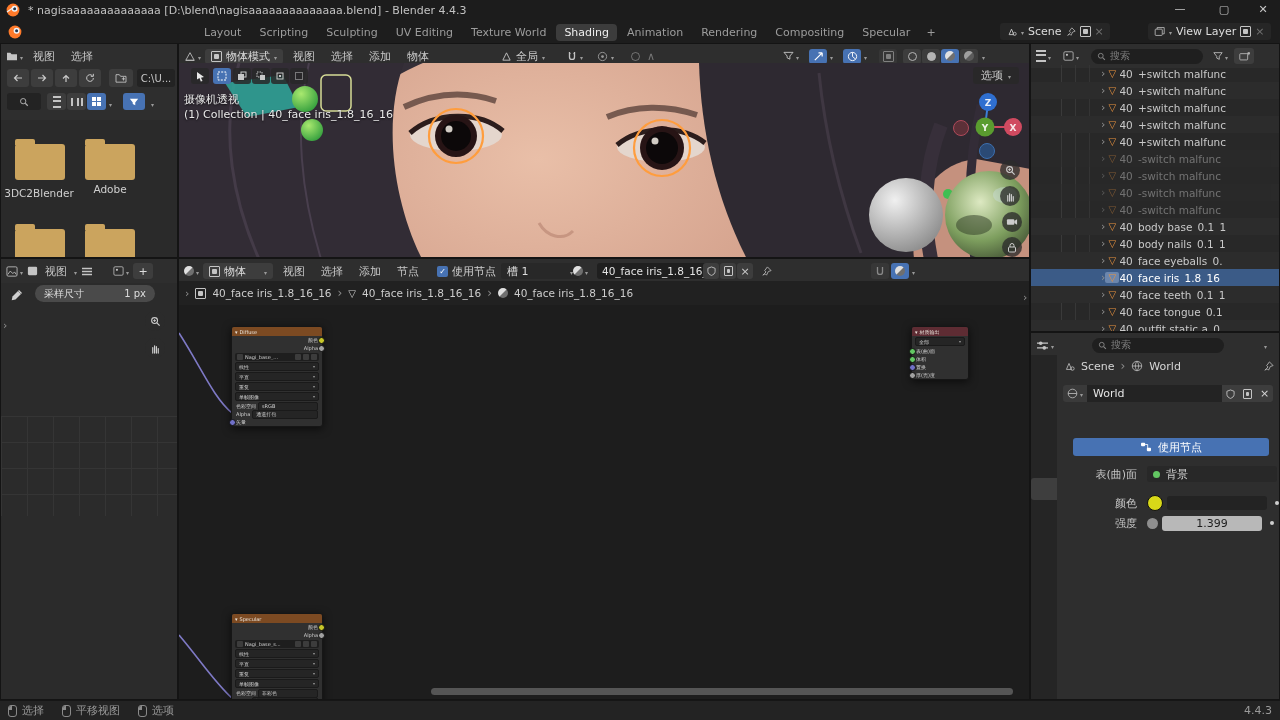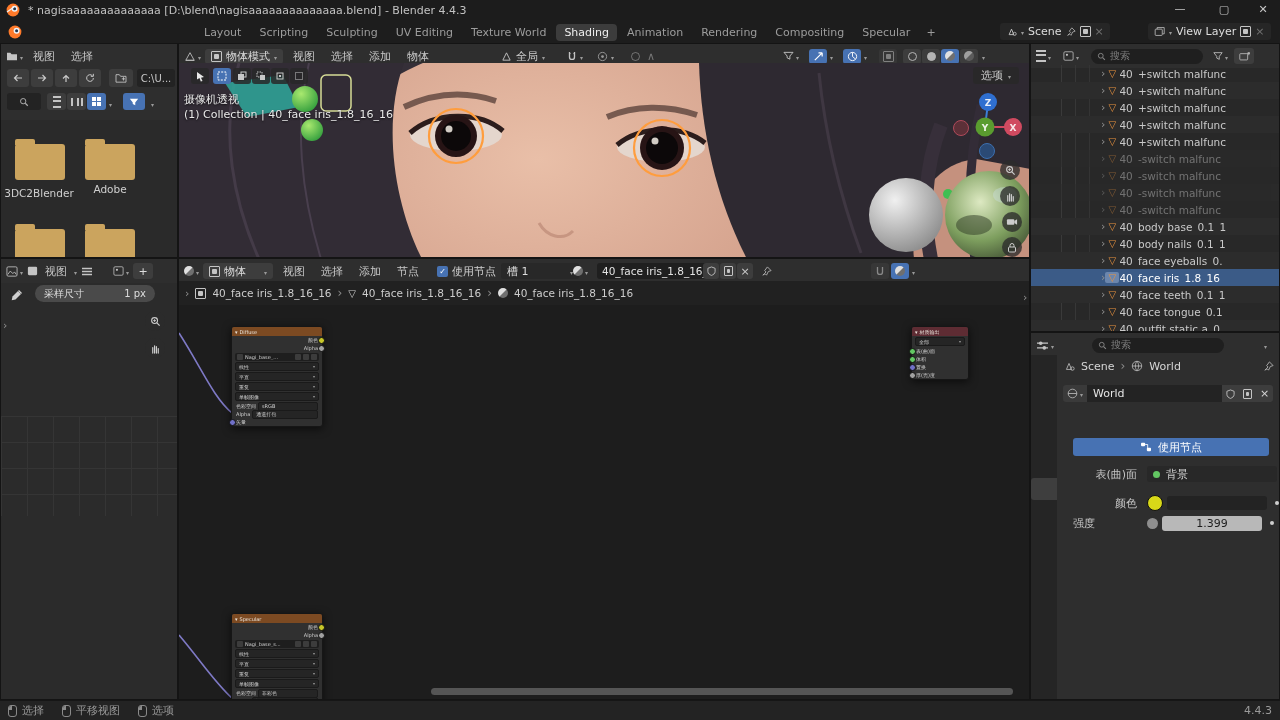--- a/index.html
+++ b/index.html
@@ -860,21 +860,21 @@
       <span>背景</span>
     </span>
   </div>
   <div class="abs row" style="left:42px;top:162px;width:226px;height:16px">
     <span style="width:64px;text-align:right;color:#c6c6c6">颜色</span>
     <span style="margin-left:10px;width:14px;height:14px;border-radius:50%;background:#d8d818;border:1px solid #111"></span>
     <span style="margin-left:4px;width:100px;height:14px;background:#232323;border-radius:3px"></span>
     <span class="pdot" style="position:static;margin-left:8px;width:4px;height:4px"></span>
   </div>
   <div class="abs row" style="left:42px;top:182px;width:226px;height:16px">
-    <span style="width:64px;text-align:left;color:#c6c6c6">强度</span>
+    <span style="width:64px;text-align:right;color:#c6c6c6">强度</span>
     <span style="margin-left:10px;width:11px;height:11px;border-radius:50%;background:#8e8e8e"></span>
     <span style="margin-left:4px;width:100px;height:15px;background:#b8b8b8;border-radius:3px;color:#1c1c1c;display:flex;align-items:center;justify-content:center">1.399</span>
     <span class="pdot" style="position:static;margin-left:8px;width:4px;height:4px"></span>
   </div>
 
 </div>
 
 <div class="abs row" style="left:0;top:700px;width:1280px;height:20px;background:#232323;border-top:1px solid #161616;padding:0 8px;box-sizing:border-box">
   <span class="mouse"></span>
   <span class="st">选择</span>

